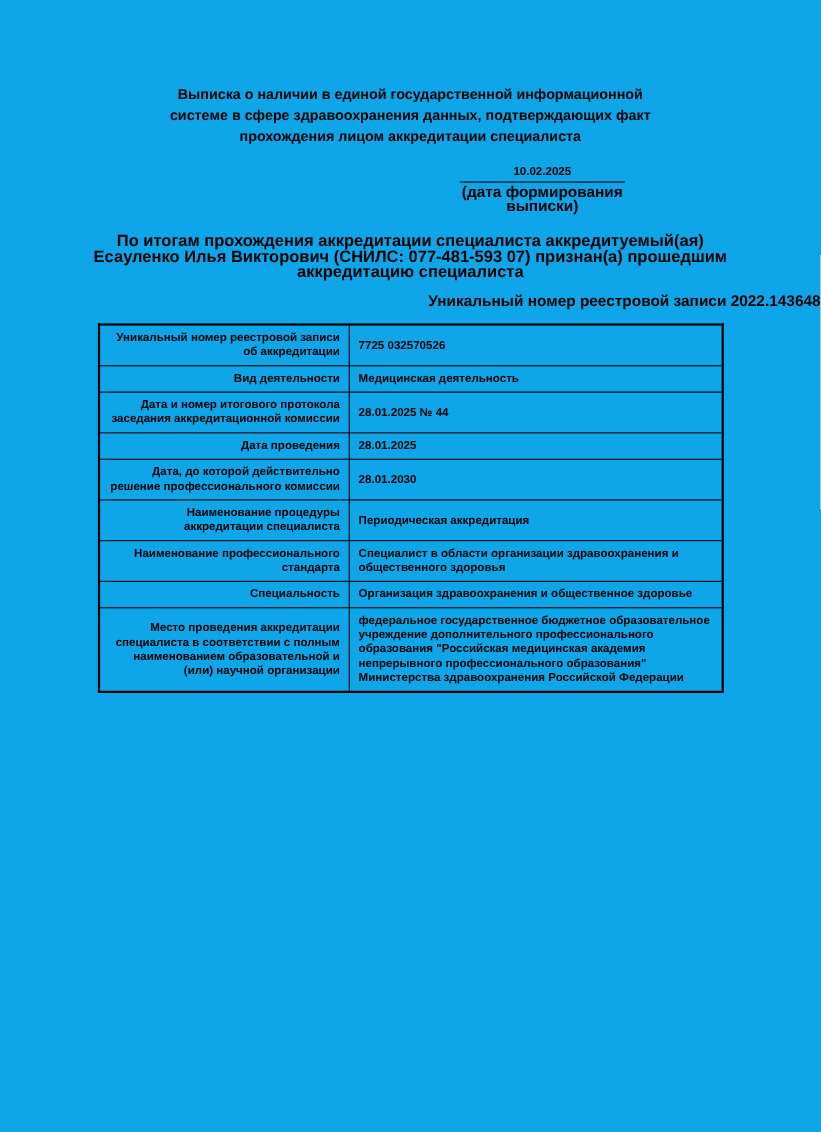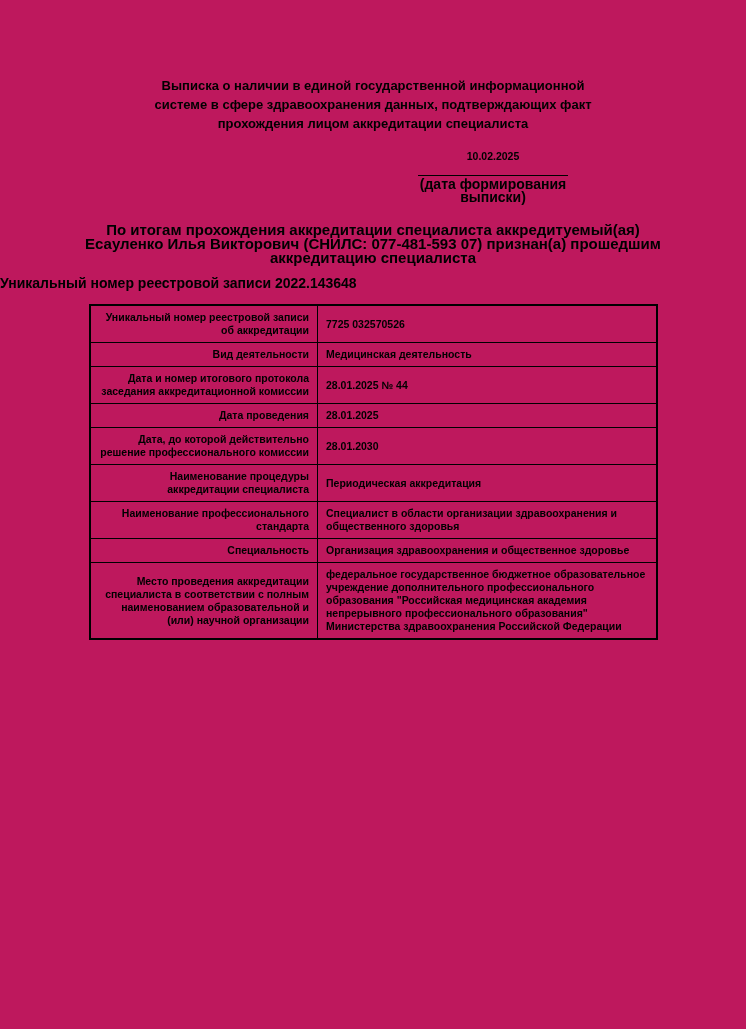--- a/index.html
+++ b/index.html
@@ -2,21 +2,21 @@
 <html lang="ru"><head>
 <meta charset="utf-8">
 <style>
   * { margin: 0; padding: 0; box-sizing: border-box; }
   html, body { background: #ffffff; }
   .page {
     position: relative;
     width: 746px;
     height: 1029px;
     margin: 0 auto;
-    background: #be185d;
+    background: #0ea5e9;
     color: #000000;
     font-family: "Liberation Sans", "DejaVu Sans", sans-serif;
     font-weight: bold;
     overflow: hidden;
   }
   .doc-title {
     margin-top: 76px;
     text-align: center;
     font-size: 13px;
     line-height: 19px;
@@ -24,21 +24,21 @@
   .date-block {
     margin-top: 17px;
     margin-left: 418px;
     width: 150px;
     text-align: center;
   }
   .date-value {
     display: block;
     font-size: 10.5px;
     line-height: 13px;
-    padding-bottom: 12px;
+    padding-bottom: 2px;
     border-bottom: 1.5px solid #000000;
   }
   .date-caption {
     display: block;
     font-size: 14px;
     line-height: 13px;
     padding-top: 2px;
   }
   .intro {
     margin: 19px auto 0;
@@ -49,21 +49,21 @@
   }
   .section-heading {
     margin-top: 25px;
     text-align: center;
     font-size: 10.5px;
     line-height: 13px;
     text-decoration: underline;
   }
   .registry-heading {
     margin-top: 10px;
-    text-align: left;
+    text-align: right;
     font-size: 14px;
     line-height: 17px;
   }
   table.acc-table {
     margin: 12px auto 0;
     width: 567px;
     border-collapse: collapse;
     border: 2px solid #000000;
     table-layout: fixed;
   }

